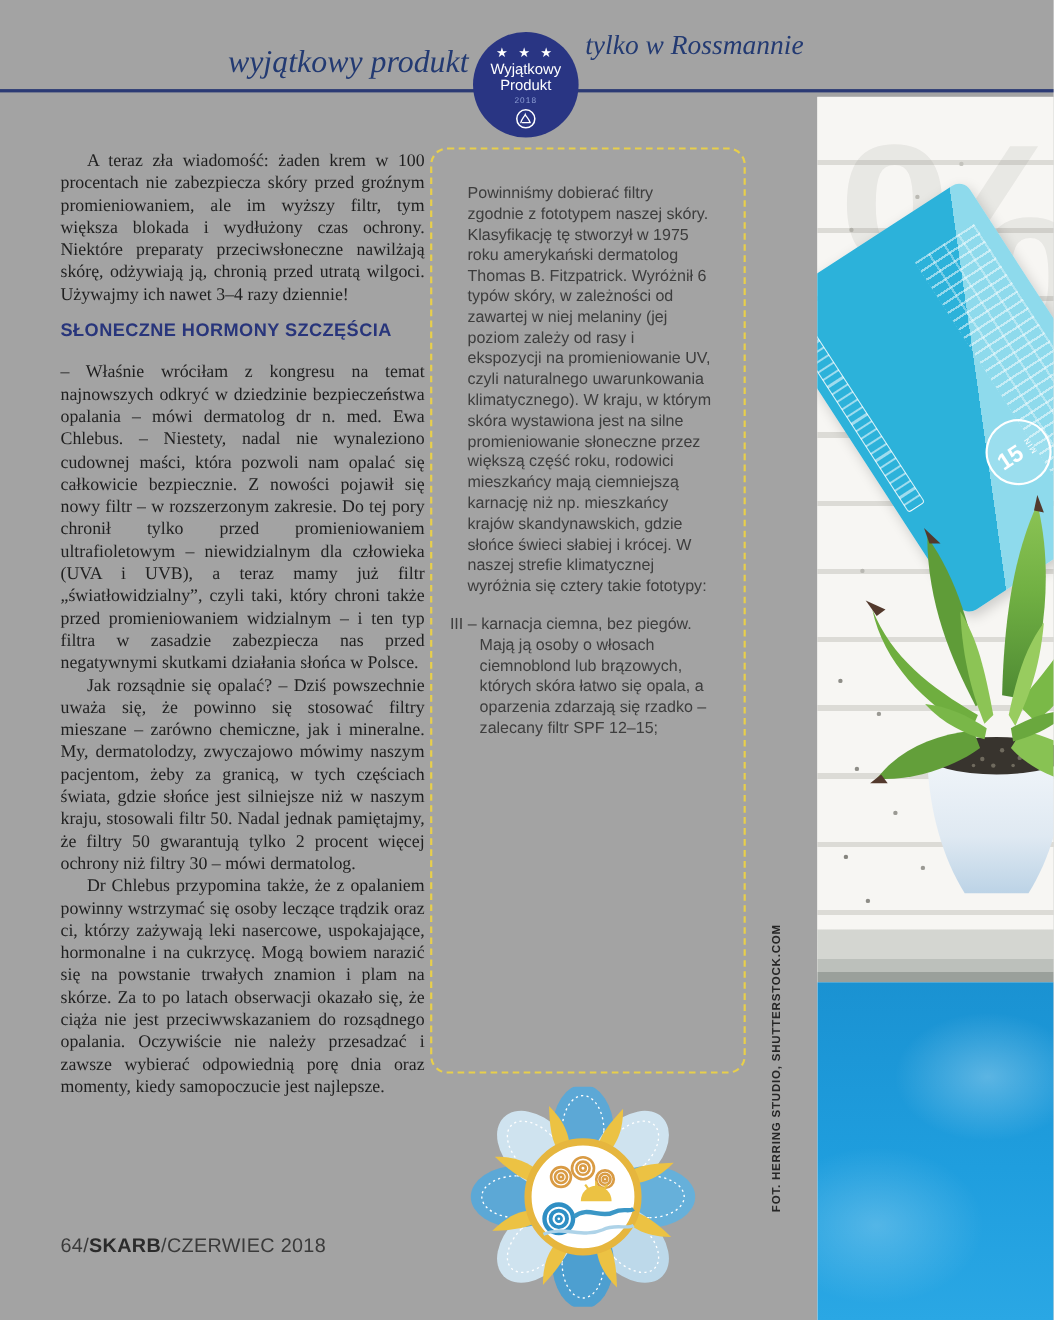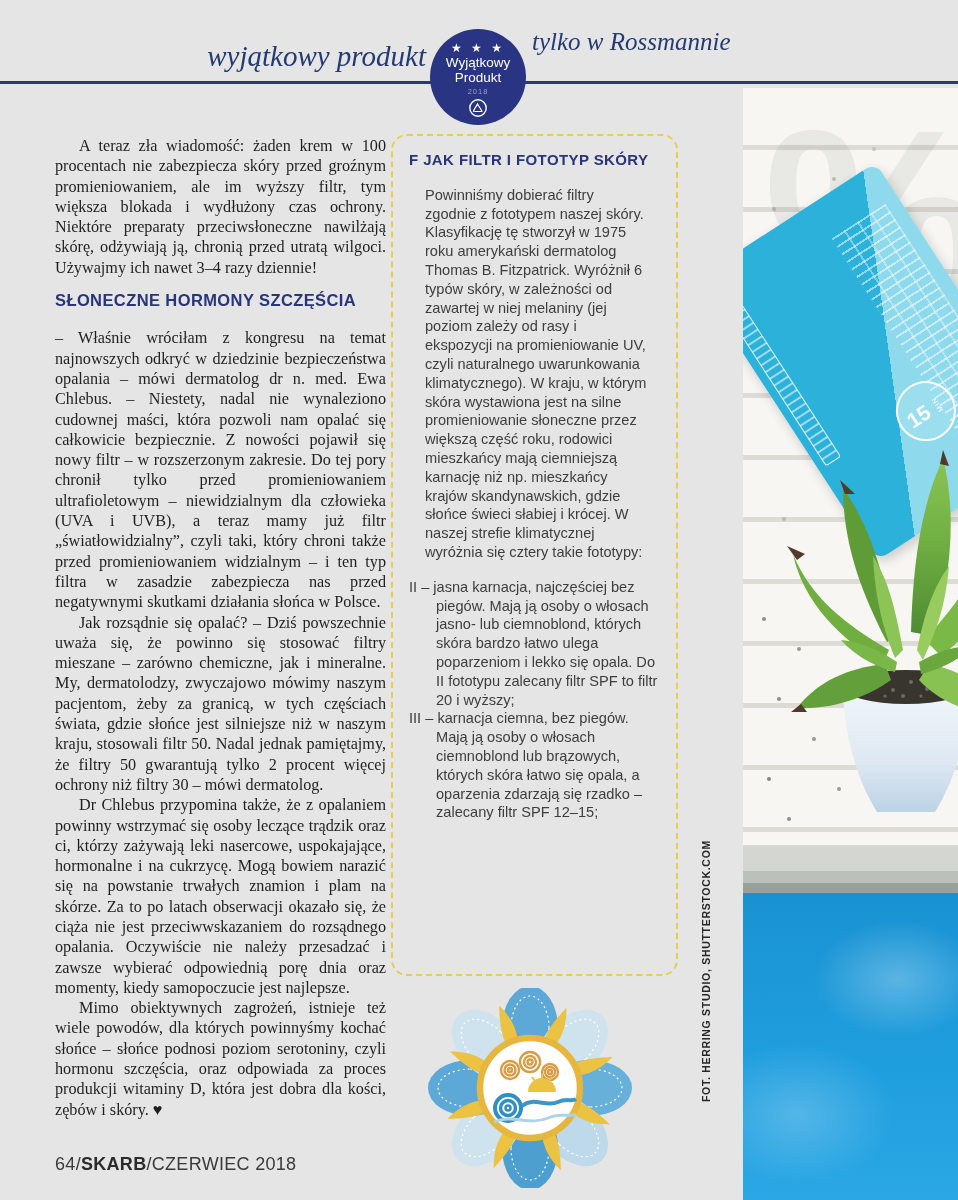--- a/index.html
+++ b/index.html
@@ -1,16 +1,16 @@
 <!DOCTYPE html>
 <html><head>
 <meta charset="utf-8">
 <style>
   html,body{margin:0;padding:0;background:#ffffff;}
-  .page{position:relative;width:958px;height:1200px;background:#e5e5e5;overflow:hidden;
+  .page{position:relative;width:958px;height:1200px;background:#a3a3a3;overflow:hidden;
         font-family:"Liberation Serif",serif;}
 
   
   .hdr-rule{position:absolute;left:0;top:81px;width:958px;height:3px;background:#2b3a74;z-index:1;}
   .hdr-left{position:absolute;left:130px;top:40px;width:296px;text-align:right;
             font-style:italic;font-size:29px;color:#233a72;z-index:2;
             font-family:"Liberation Serif",serif;}
   .hdr-right{position:absolute;left:532px;top:28px;font-style:italic;font-size:25px;color:#233a72;z-index:2;
             font-family:"Liberation Serif",serif;}
   .badge{position:absolute;left:430px;top:29px;width:96px;height:96px;border-radius:50%;
@@ -32,21 +32,21 @@
 
   
   .fbox{position:absolute;left:391px;top:134px;width:287px;height:842px;box-sizing:border-box;
         border:2px dashed #e8cf4b;border-radius:16px;padding:15px 12px 0 16px;
         font-family:"Liberation Sans",sans-serif;font-size:14.6px;line-height:18.8px;color:#3d3d3d;}
   .fbox h3{font-size:15px;color:#28357b;margin:0 0 3px;letter-spacing:0.4px;font-weight:bold;}
   .fbox .intro{margin:16px;}
   .fbox .ft{padding-left:27px;text-indent:-27px;}
 
   
-  .footer{position:absolute;left:55px;top:1154px;font-family:"Liberation Sans",sans-serif;
+  .footer{position:absolute;left:55px;top:1122px;font-family:"Liberation Sans",sans-serif;
           font-size:18px;color:#3a3a3a;letter-spacing:0.3px;}
   .footer .bold{font-weight:bold;color:#2b2b2b;}
 
   
   .photo{position:absolute;left:743px;top:88px;width:215px;height:1112px;overflow:hidden;background:#f6f5f2;}
   .wall{position:absolute;left:0;top:0;width:100%;height:757px;
         background:repeating-linear-gradient(180deg,#f7f6f3 0 57px,#dedddte 0);
         background:repeating-linear-gradient(180deg,#f7f6f3 0 57px,#dcdbd6 57px 62px);}
   .speckles{position:absolute;left:0;top:0;width:2px;height:2px;border-radius:50%;background:transparent;
         box-shadow:30px 120px 0 1px #b9b8b2, 90px 90px 0 1px #c4c3bd, 150px 160px 0 1px #b0afa9,
@@ -102,27 +102,24 @@
       </svg>
     </div>
   </div>
 
   <div class="colL">
     <p class="sp">A teraz zła wiadomość: żaden krem w 100 procentach nie zabezpiecza skóry przed groźnym promieniowaniem, ale im wyższy filtr, tym większa blokada i wydłużony czas ochrony. Niektóre preparaty przeciwsłoneczne nawilżają skórę, odżywiają ją, chronią przed utratą wilgoci. Używajmy ich nawet 3–4 razy dziennie!</p>
     <h2>SŁONECZNE HORMONY SZCZĘŚCIA</h2>
     <p class="noind">– Właśnie wróciłam z kongresu na temat najnowszych odkryć w dziedzinie bezpieczeństwa opalania – mówi dermatolog dr n. med. Ewa Chlebus. – Niestety, nadal nie wynaleziono cudownej maści, która pozwoli nam opalać się całkowicie bezpiecznie. Z nowości pojawił się nowy filtr – w rozszerzonym zakresie. Do tej pory chronił tylko przed promieniowaniem ultrafioletowym – niewidzialnym dla człowieka (UVA i UVB), a teraz mamy już filtr „światłowidzialny”, czyli taki, który chroni także przed promieniowaniem widzialnym – i ten typ filtra w zasadzie zabezpiecza nas przed negatywnymi skutkami działania słońca w Polsce.</p>
     <p>Jak rozsądnie się opalać? – Dziś powszechnie uważa się, że powinno się stosować filtry mieszane – zarówno chemiczne, jak i mineralne. My, dermatolodzy, zwyczajowo mówimy naszym pacjentom, żeby za granicą, w tych częściach świata, gdzie słońce jest silniejsze niż w naszym kraju, stosowali filtr 50. Nadal jednak pamiętajmy, że filtry 50 gwarantują tylko 2 procent więcej ochrony niż filtry 30 – mówi dermatolog.</p>
     <p>Dr Chlebus przypomina także, że z opalaniem powinny wstrzymać się osoby leczące trądzik oraz ci, którzy zażywają leki nasercowe, uspokajające, hormonalne i na cukrzycę. Mogą bowiem narazić się na powstanie trwałych znamion i plam na skórze. Za to po latach obserwacji okazało się, że ciąża nie jest przeciwwskazaniem do rozsądnego opalania. Oczywiście nie należy przesadzać i zawsze wybierać odpowiednią porę dnia oraz momenty, kiedy samopoczucie jest najlepsze.</p>
-    <p>Mimo obiektywnych zagrożeń, istnieje też wiele powodów, dla których powinnyśmy kochać słońce – słońce podnosi poziom serotoniny, czyli hormonu szczęścia, oraz odpowiada za proces produkcji witaminy D, która jest dobra dla kości, zębów i skóry. ♥</p>
   </div>
 
   <div class="fbox">
-    <h3>F JAK FILTR I FOTOTYP SKÓRY</h3>
     <p class="intro">Powinniśmy dobierać filtry zgodnie z fototypem naszej skóry. Klasyfikację tę stworzył w 1975 roku amerykański dermatolog Thomas B. Fitzpatrick. Wyróżnił 6 typów skóry, w zależności od zawartej w niej melaniny (jej poziom zależy od rasy i ekspozycji na promieniowanie UV, czyli naturalnego uwarunkowania klimatycznego). W kraju, w którym skóra wystawiona jest na silne promieniowanie słoneczne przez większą część roku, rodowici mieszkańcy mają ciemniejszą karnację niż np. mieszkańcy krajów skandynawskich, gdzie słońce świeci słabiej i krócej. W naszej strefie klimatycznej wyróżnia się cztery takie fototypy:</p>
-    <div class="ft">II – jasna karnacja, najczęściej bez piegów. Mają ją osoby o włosach jasno- lub ciemnoblond, których skóra bardzo łatwo ulega poparzeniom i lekko się opala. Do II fototypu zalecany filtr SPF to filtr 20 i wyższy;</div>
     <div class="ft">III – karnacja ciemna, bez piegów. Mają ją osoby o włosach ciemnoblond lub brązowych, których skóra łatwo się opala, a oparzenia zdarzają się rzadko – zalecany filtr SPF 12–15;</div>
   </div>
 
   <div class="photo">
     <div class="wall"></div>
     <div class="speckles"></div>
     <div class="watermark">%</div>
 
     <div class="pack">
       <div class="sidestrip"></div>

